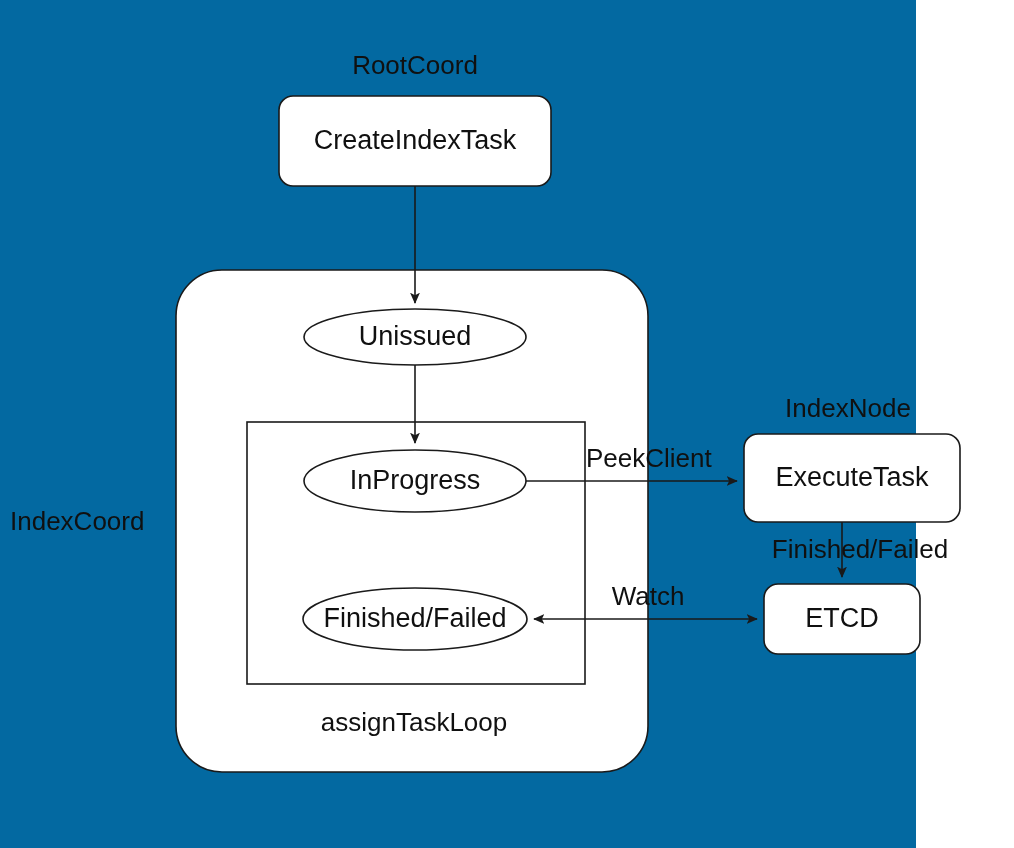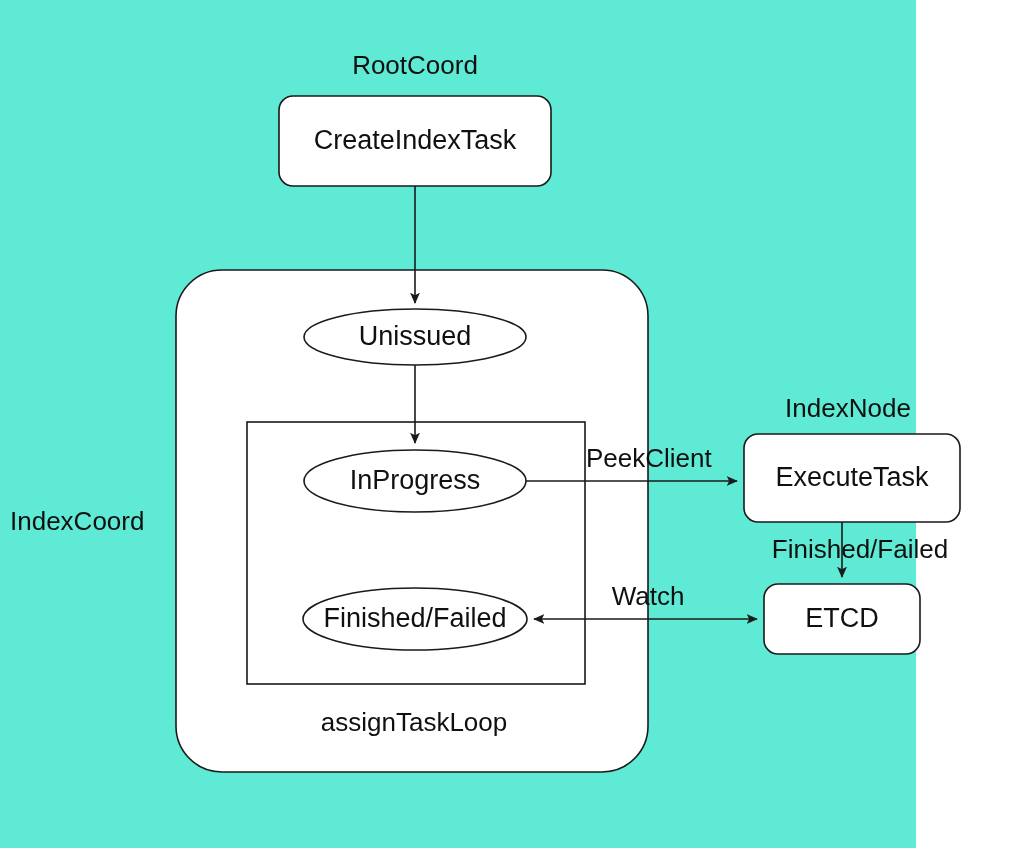--- a/index.html
+++ b/index.html
@@ -10,21 +10,21 @@
   body {
     width: 1014px;
     height: 848px;
     font-family: "Liberation Sans", sans-serif;
     overflow: hidden;
   }
   #diagram-root {
     position: relative;
     width: 916px;
     height: 848px;
-    background: #5eead4;
+    background: #0369a1;
   }
   svg.diagram {
     display: block;
     width: 1014px;
     height: 848px;
   }
   .shape {
     fill: #ffffff;
     stroke: #1a1a1a;
     stroke-width: 1.6;

